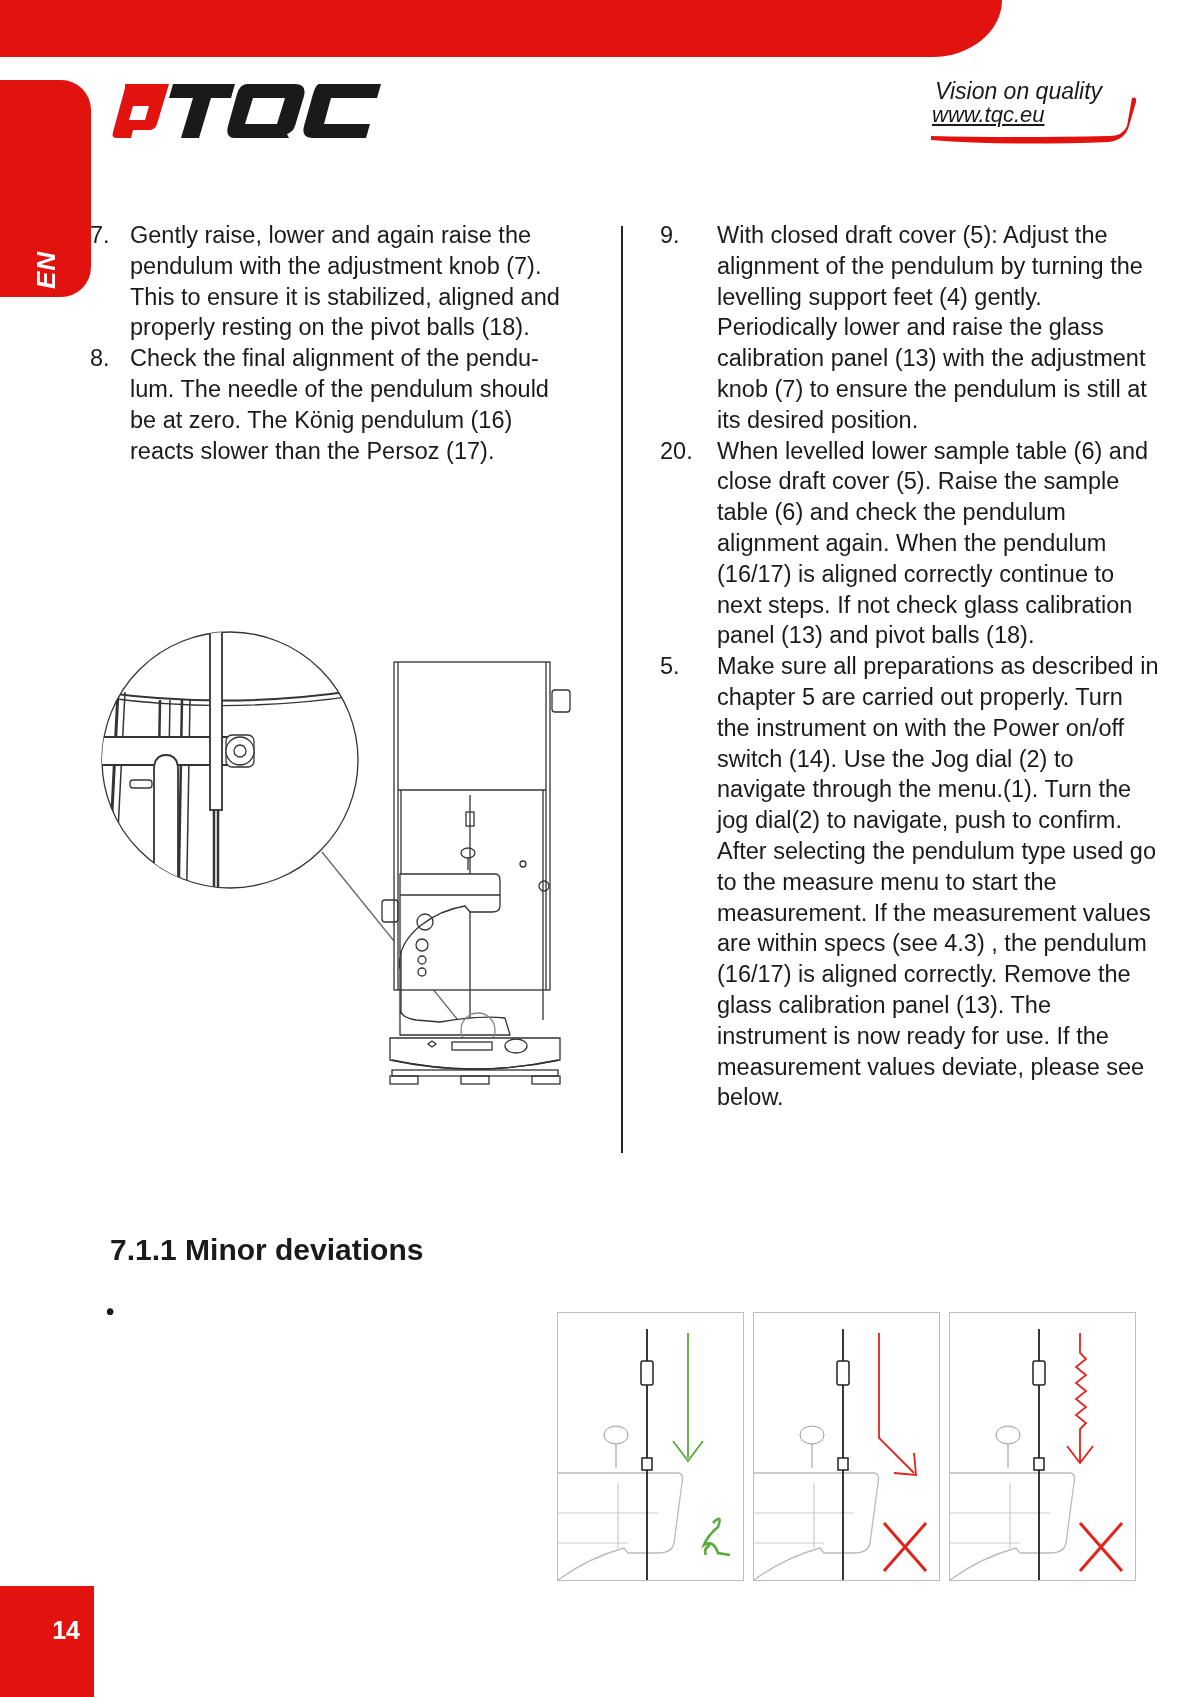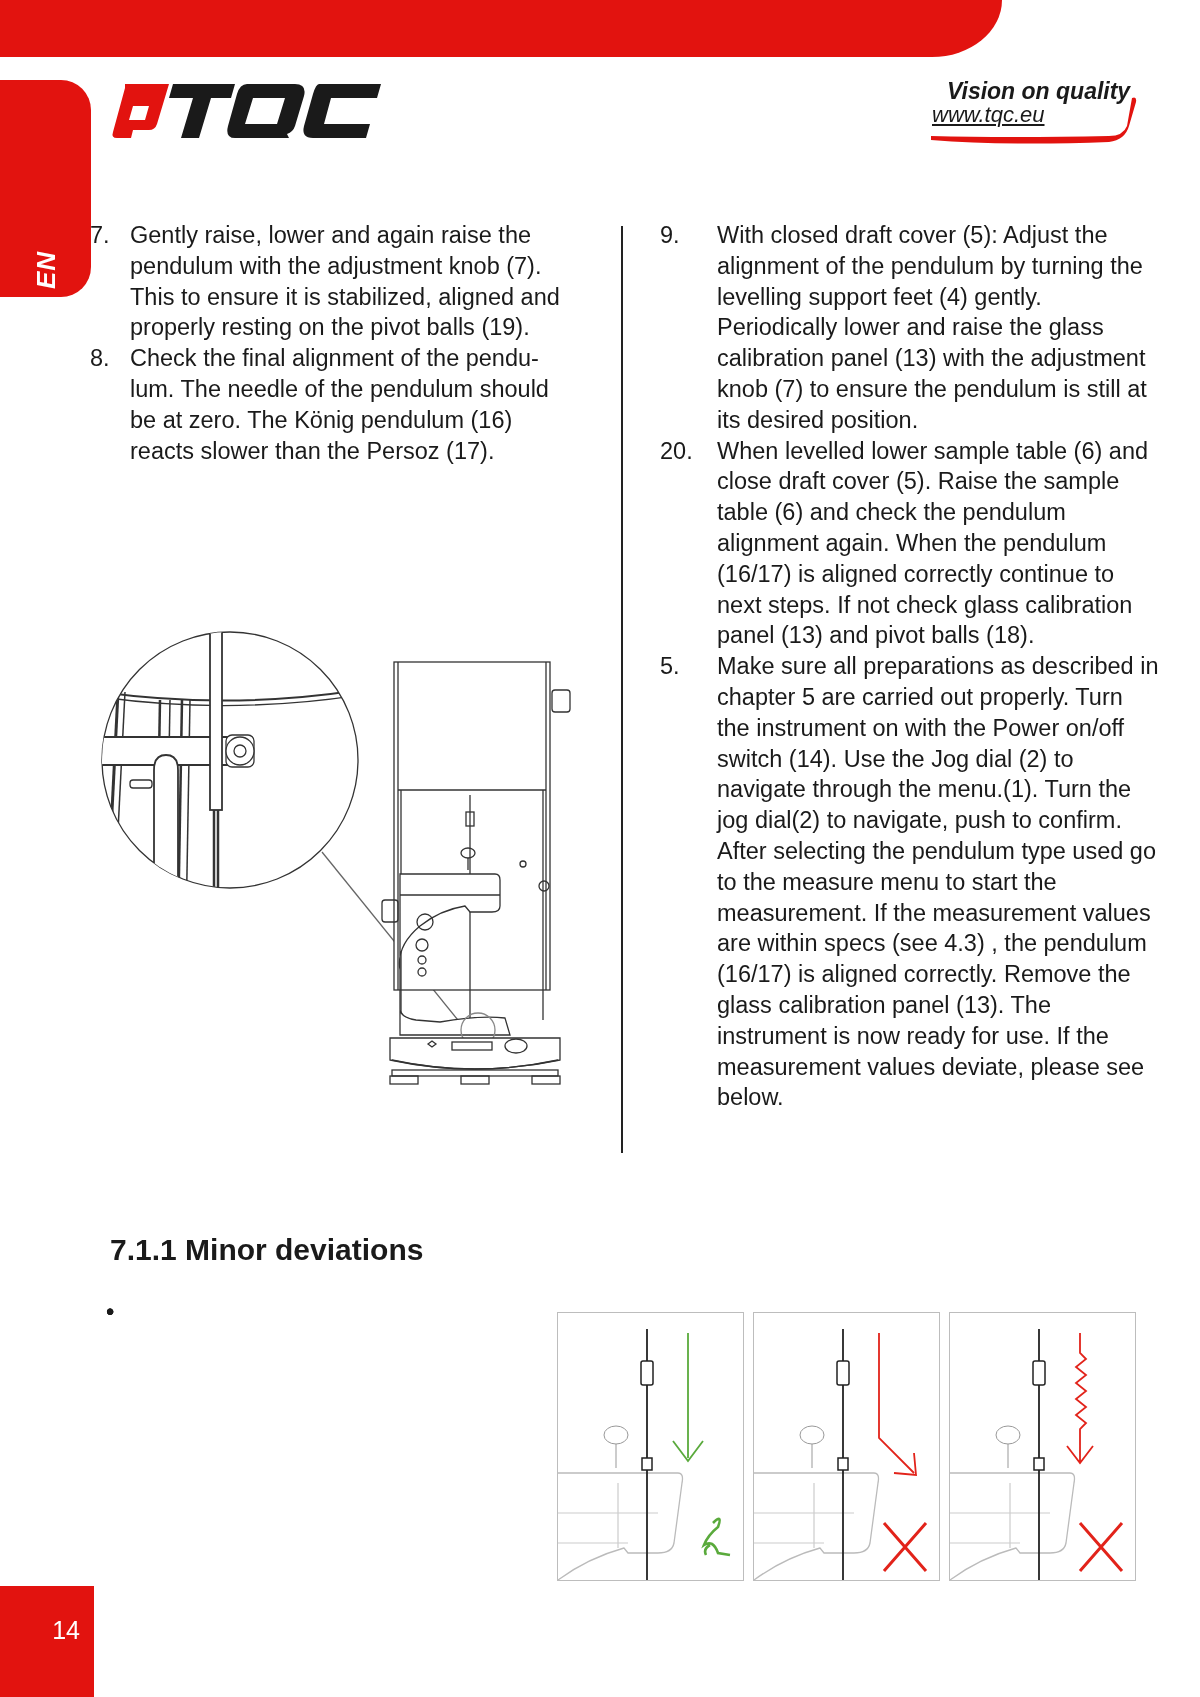--- a/index.html
+++ b/index.html
@@ -16,21 +16,21 @@
     position: absolute; left: 0; top: 80px; width: 91px; height: 217px;
     background: #e2130f; border-top-right-radius: 30px; border-bottom-right-radius: 30px;
   }
   .lang-label {
     position: absolute; left: 46px; top: 190px; transform: translate(-50%, -50%) rotate(-90deg);
     color: #fff; font-weight: bold; font-style: italic; font-size: 26px; letter-spacing: 1px;
   }
   .logo { position: absolute; left: 107px; top: 80px; width: 275px; height: 62px; }
   .tagline { position: absolute; left: 929px; top: 78px; width: 210px; height: 62px; }
   .tagline-title {
-    position: absolute; left: 18px; top: 0; font-weight: bold; font-style: italic;
+    position: absolute; left: 6px; top: 0; font-weight: normal; font-style: italic;
     font-size: 23px; color: #1a1a1a; white-space: nowrap;
   }
   .tagline-url {
     position: absolute; left: 3px; top: 24px; font-style: italic; font-size: 22px;
     color: #1a1a1a; white-space: nowrap; text-decoration: underline;
   }
   .tagline-swoosh { position: absolute; left: 0; top: 8px; width: 210px; height: 60px; }
 
   .col { position: absolute; font-size: 23.5px; line-height: 30.8px; }
   .col-left { left: 90px; top: 220px; width: 480px; }
@@ -51,21 +51,21 @@
   .bullet { position: relative; padding-left: 27px; }
   .bullet .dot { position: absolute; left: 0; top: 0; }
 
   .panels { position: absolute; left: 557px; top: 1312px; width: 600px; height: 267px; }
   .panel { position: absolute; top: 0; width: 185px; height: 267px; border: 1.5px solid #bdbdbd; background: #fff; overflow: hidden; }
 
   .page-number-box {
     position: absolute; left: 0; top: 1586px; width: 94px; height: 111px; background: #e2130f;
   }
   .page-number {
-    position: absolute; right: 14px; top: 30px; color: #fff; font-weight: normal; font-size: 25px;
+    position: absolute; right: 14px; top: 30px; color: #fff; font-weight: bold; font-size: 25px;
   }
 </style>
 </head>
 <body>
 
 <div class="top-band"></div>
 
 <div class="lang-tab">
   <span class="lang-label">EN</span>
 </div>
@@ -81,21 +81,21 @@
   <svg class="tagline-swoosh" viewBox="0 0 210 60">
     <path d="M2 54 Q80 60 180 56 Q196 54 200 40 L207 16 Q208 10 203 12 L198 40 Q194 50 180 50 Q80 52 2 50 Z" fill="#e2130f"></path>
   </svg>
   <span class="tagline-title">Vision on quality</span>
   <span class="tagline-url">www.tqc.eu</span>
 </div>
 
 <div class="col col-left">
   <div class="item">
     <span class="num">7.</span>
-    <span>Gently raise, lower and again raise the pendulum with the adjustment knob (7). This to ensure it is stabilized, aligned and properly resting on the pivot balls (19).</span>
+    <span>Gently raise, lower and again raise the pendulum with the adjustment knob (7). This to ensure it is stabilized, aligned and properly resting on the pivot balls (18).</span>
   </div>
   <div class="item">
     <span class="num">8.</span>
     <span>Check the final alignment of the pendu­lum. The needle of the pendulum should be at zero. The König pendulum (16) reacts slower than the Persoz (17).</span>
   </div>
 </div>
 
 <div class="divider"></div>
 
 <svg class="figure-main" viewBox="0 0 510 520" fill="none" stroke="#333" stroke-width="1.3">

